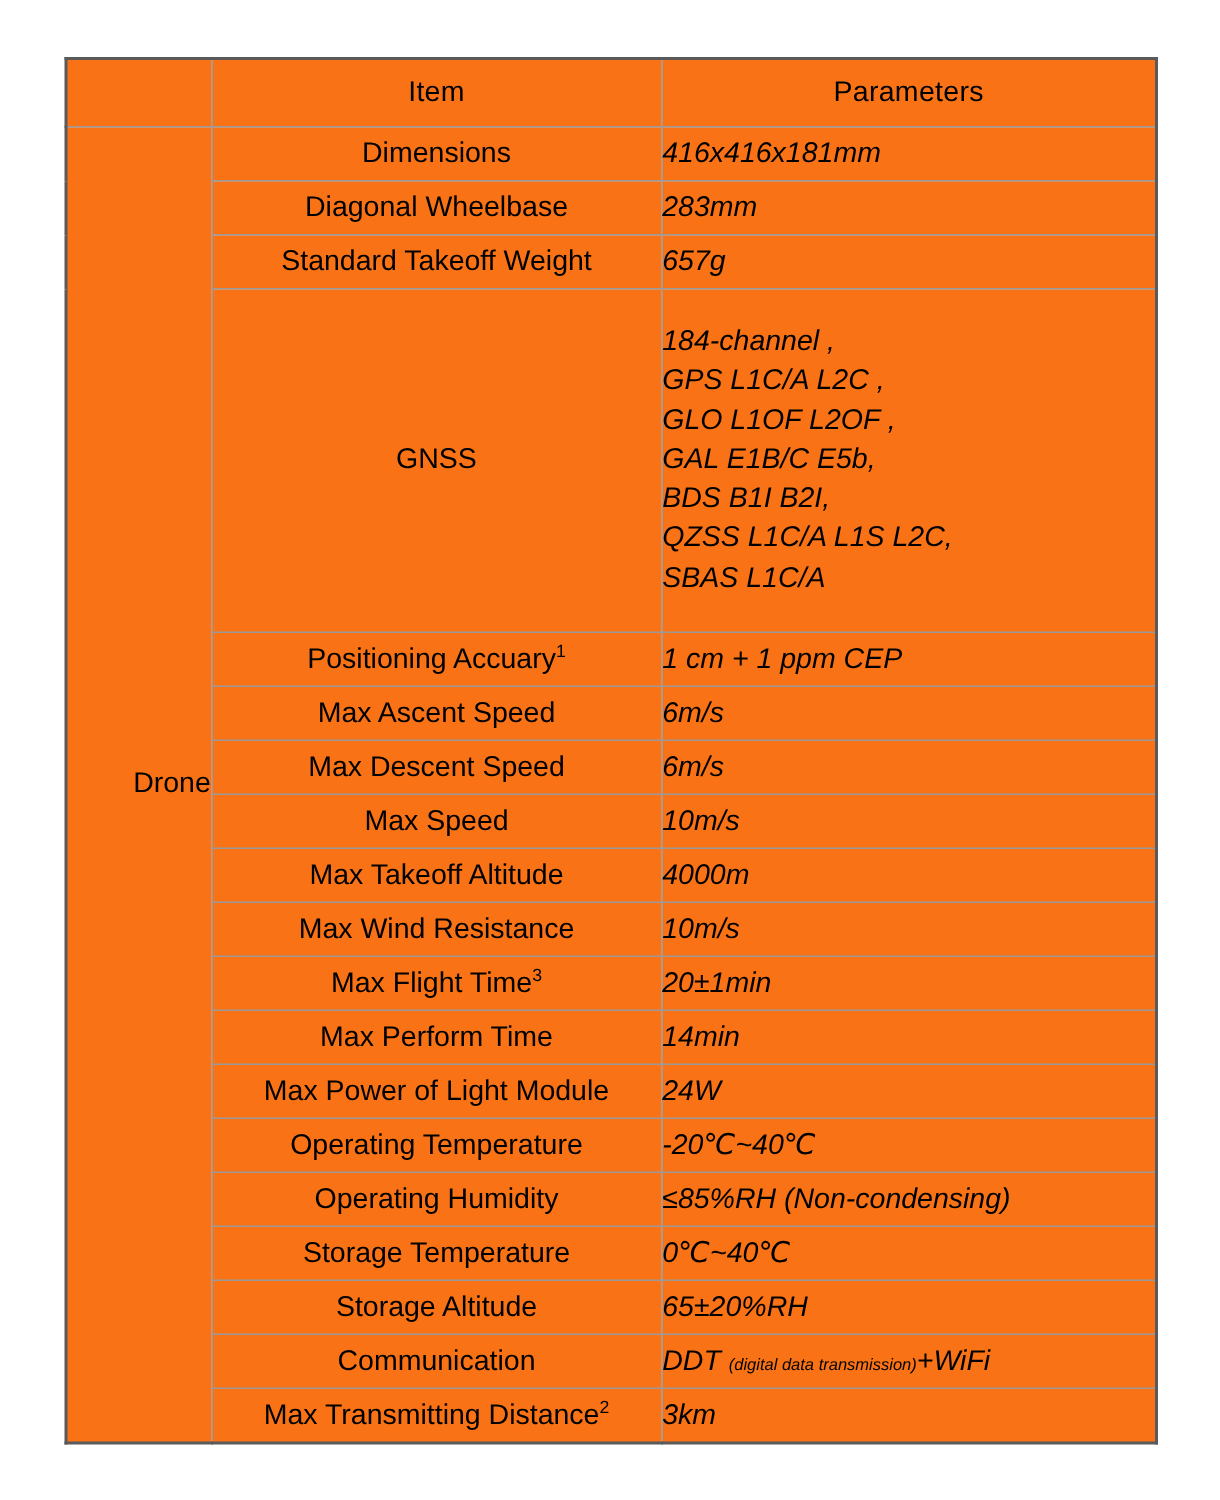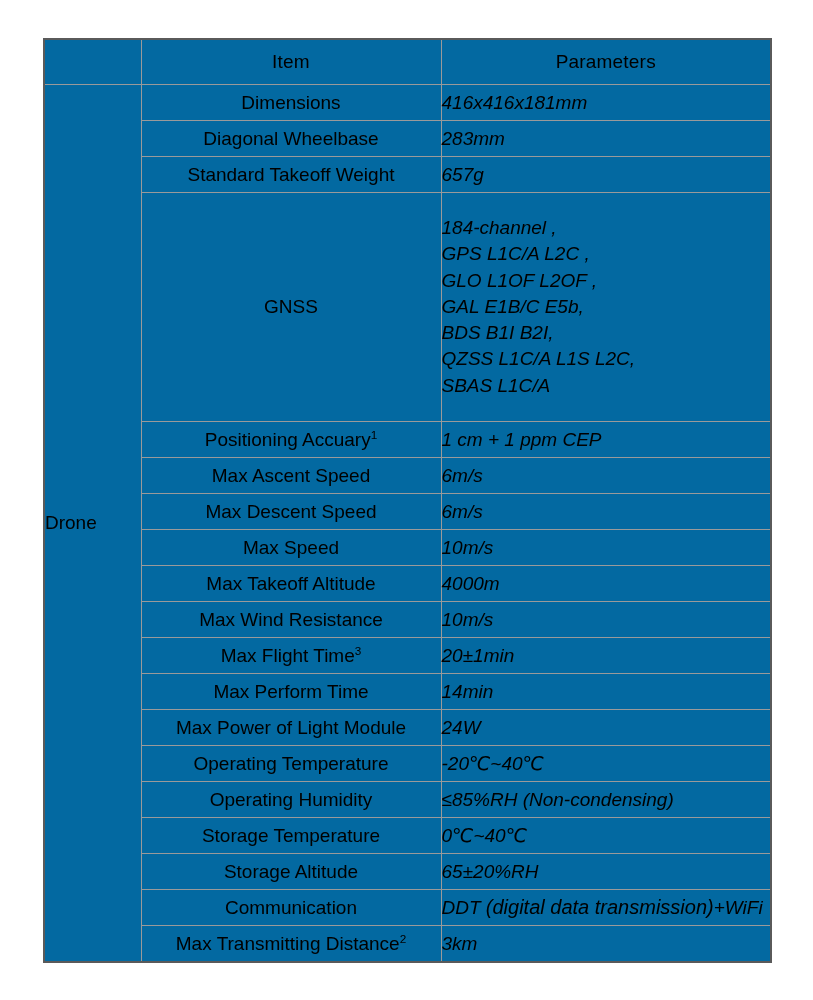--- a/index.html
+++ b/index.html
@@ -26,40 +26,40 @@
     width: 727px;
     border-collapse: collapse;
     table-layout: fixed;
     border: 2px solid #5a5a5a;
   }
   #spec-table td, #spec-table th {
     border: 1px solid #9a9a9a;
     padding: 0;
     vertical-align: middle;
     font-weight: normal;
-    background: #0369a1;
+    background: #f97316;
   }
   col.c-group { width: 97px; }
   col.c-item  { width: 300px; }
   col.c-param { width: 330px; }
 
   thead th {
     background: #c3c3c3;
     text-align: center;
     font-weight: bold;
     font-size: 19px;
     height: 44px;
     letter-spacing: 0.2px;
   }
   thead th.head-blank {
     border-top: none;
     border-left: none;
   }
   .group-cell {
-    text-align: left;
+    text-align: right;
     font-size: 19px;
   }
   .item-cell {
     text-align: center;
     padding: 4px 0 4px 8px;
     font-size: 19px;
     line-height: 1.22;
   }
   .param-cell {
     text-align: left;
@@ -78,21 +78,21 @@
     display: block;
     line-height: 1.38;
     white-space: pre-line;
   }
   sup {
     font-size: 0.62em;
     vertical-align: super;
     line-height: 0;
   }
   .small-note {
-    font-size: 20px;
+    font-size: 11px;
   }
   .nowrap { white-space: nowrap; }
 </style>
 </head>
 <body>
 
 <div id="page">
 
   <table id="spec-table">
     <colgroup>

